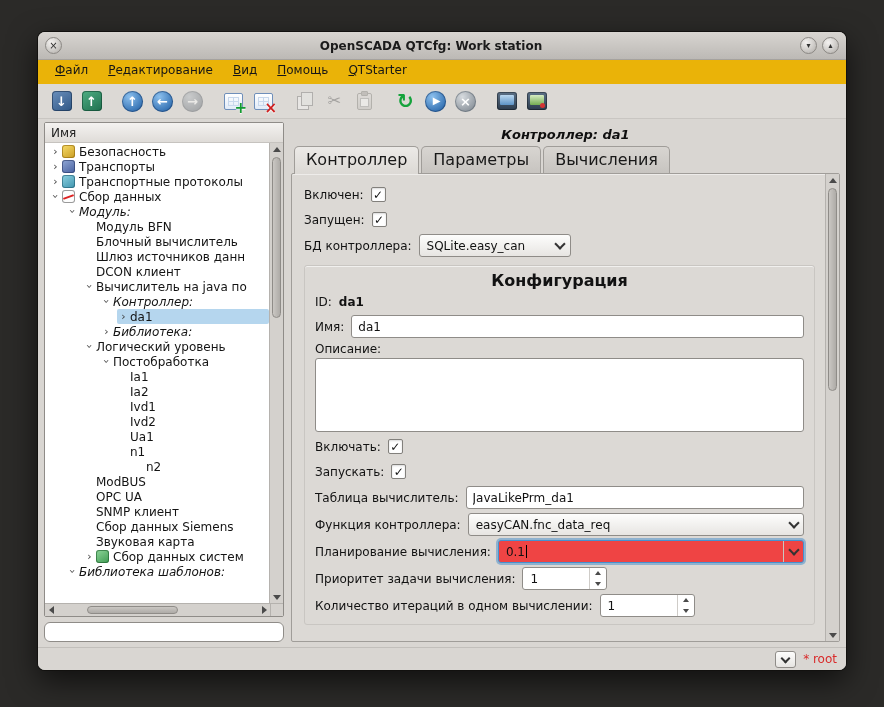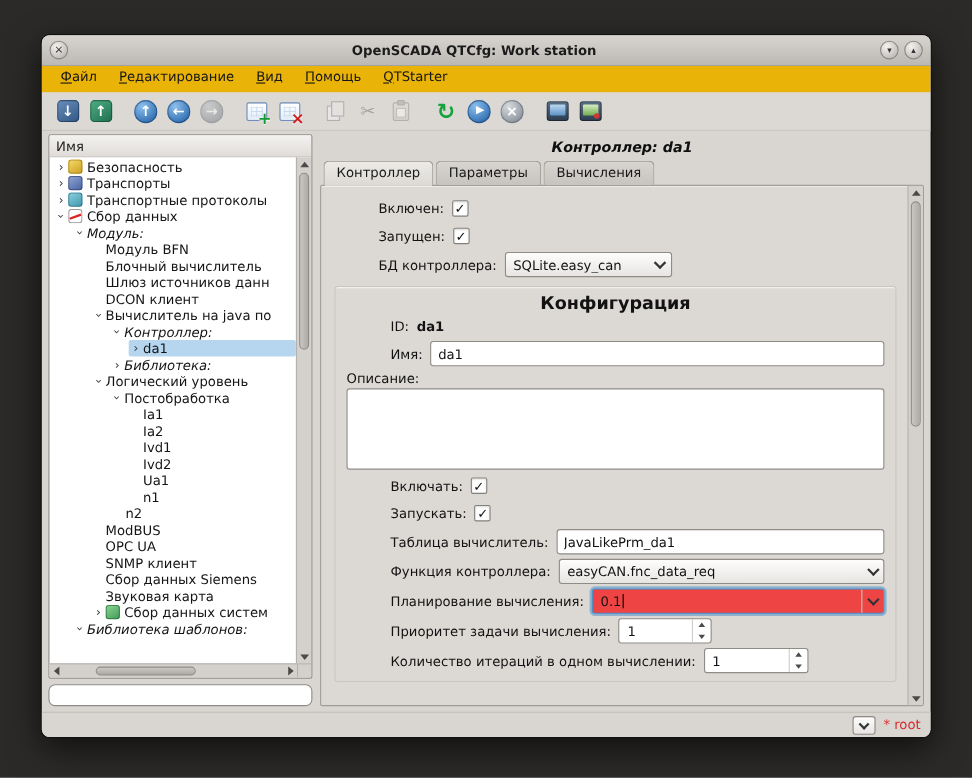--- a/index.html
+++ b/index.html
@@ -110,29 +110,29 @@
   .tree-filter{
     height:20px;flex:0 0 auto;width:100%;box-sizing:border-box;
     border:1px solid #8f8c88;border-radius:6px;background:#fff;
     padding:0 8px;font-family:inherit;font-size:12px;outline:none;color:#111;
   }
   
   .right-panel{flex:1;min-width:0;display:flex;flex-direction:column;}
   .page-title{height:24px;flex:0 0 auto;display:flex;align-items:center;justify-content:center;font-size:13px;font-weight:bold;font-style:italic;color:#0f0f0f;}
   .tabs{display:flex;flex:0 0 auto;padding-left:3px;position:relative;z-index:2;}
   .tab{
-    padding:3px 11px 4px;margin-right:2px;font-size:12px;color:#181818;
+    padding:3px 11px 4px;margin-right:2px;font-size:16px;color:#181818;
     background:linear-gradient(#d8d5d1,#c7c4c0);
     border:1px solid #a09d99;border-bottom:none;border-radius:5px 5px 0 0;
   }
   .tab.active{background:linear-gradient(#eceae7,#dcd9d5);padding-bottom:5px;margin-bottom:-1px;}
   .content-frame{flex:1;min-height:0;border:1px solid #a09d99;border-radius:2px;background:#dcd9d5;display:flex;box-shadow:inset 0 1px 0 rgba(255,255,255,.5);}
   .content{flex:1;min-width:0;overflow:hidden;padding:6px 10px 6px 12px;font-size:12px;color:#121212;}
   .frow{display:flex;align-items:center;margin:4px 0;min-height:21px;}
-  .frow .lbl{margin-right:7px;white-space:nowrap;margin-left:40px;}
+  .frow .lbl{margin-right:7px;white-space:nowrap;}
   .checkbox{width:15px;height:15px;box-sizing:border-box;background:#fff;border:1px solid #82807c;border-radius:2px;display:flex;align-items:center;justify-content:center;box-shadow:inset 0 1px 2px rgba(0,0,0,.15);}
   .check{font-size:12px;font-weight:bold;color:#151515;line-height:1;}
   .combo{height:23px;box-sizing:border-box;border:1px solid #8f8c88;border-radius:3px;background:linear-gradient(#fdfdfc,#e7e5e2);display:flex;align-items:center;padding-left:7px;}
   .combo-text{overflow:hidden;white-space:nowrap;text-align:right;}
   .combo-fill{flex:1;}
   .combo-btn{width:19px;align-self:stretch;flex:0 0 auto;display:flex;align-items:center;justify-content:center;}
   .combo.editable .combo-btn{border-left:1px solid #c9c6c2;}
   .chev{width:6px;height:6px;border-right:2px solid #333;border-bottom:2px solid #333;transform:rotate(45deg);margin-top:-3px;}
   .combo.wide{flex:1;min-width:0;}
   .combo.db{width:152px;}
@@ -370,21 +370,21 @@
                   <span class="tree-arrow-space"></span>
                   <span class="tree-label">Ua1</span>
                 </span>
               </div>
               <div class="tree-row" style="padding-left: 72px;">
                 <span class="row-inner">
                   <span class="tree-arrow-space"></span>
                   <span class="tree-label">n1</span>
                 </span>
               </div>
-              <div class="tree-row" style="padding-left: 56px;">
+              <div class="tree-row" style="padding-left: 88px;">
                 <span class="row-inner">
                   <span class="tree-arrow-space"></span>
                   <span class="tree-label">n2</span>
                 </span>
               </div>
               <div class="tree-row" style="padding-left: 38px;">
                 <span class="row-inner">
                   <span class="tree-arrow-space"></span>
                   <span class="tree-label">ModBUS</span>
                 </span>

